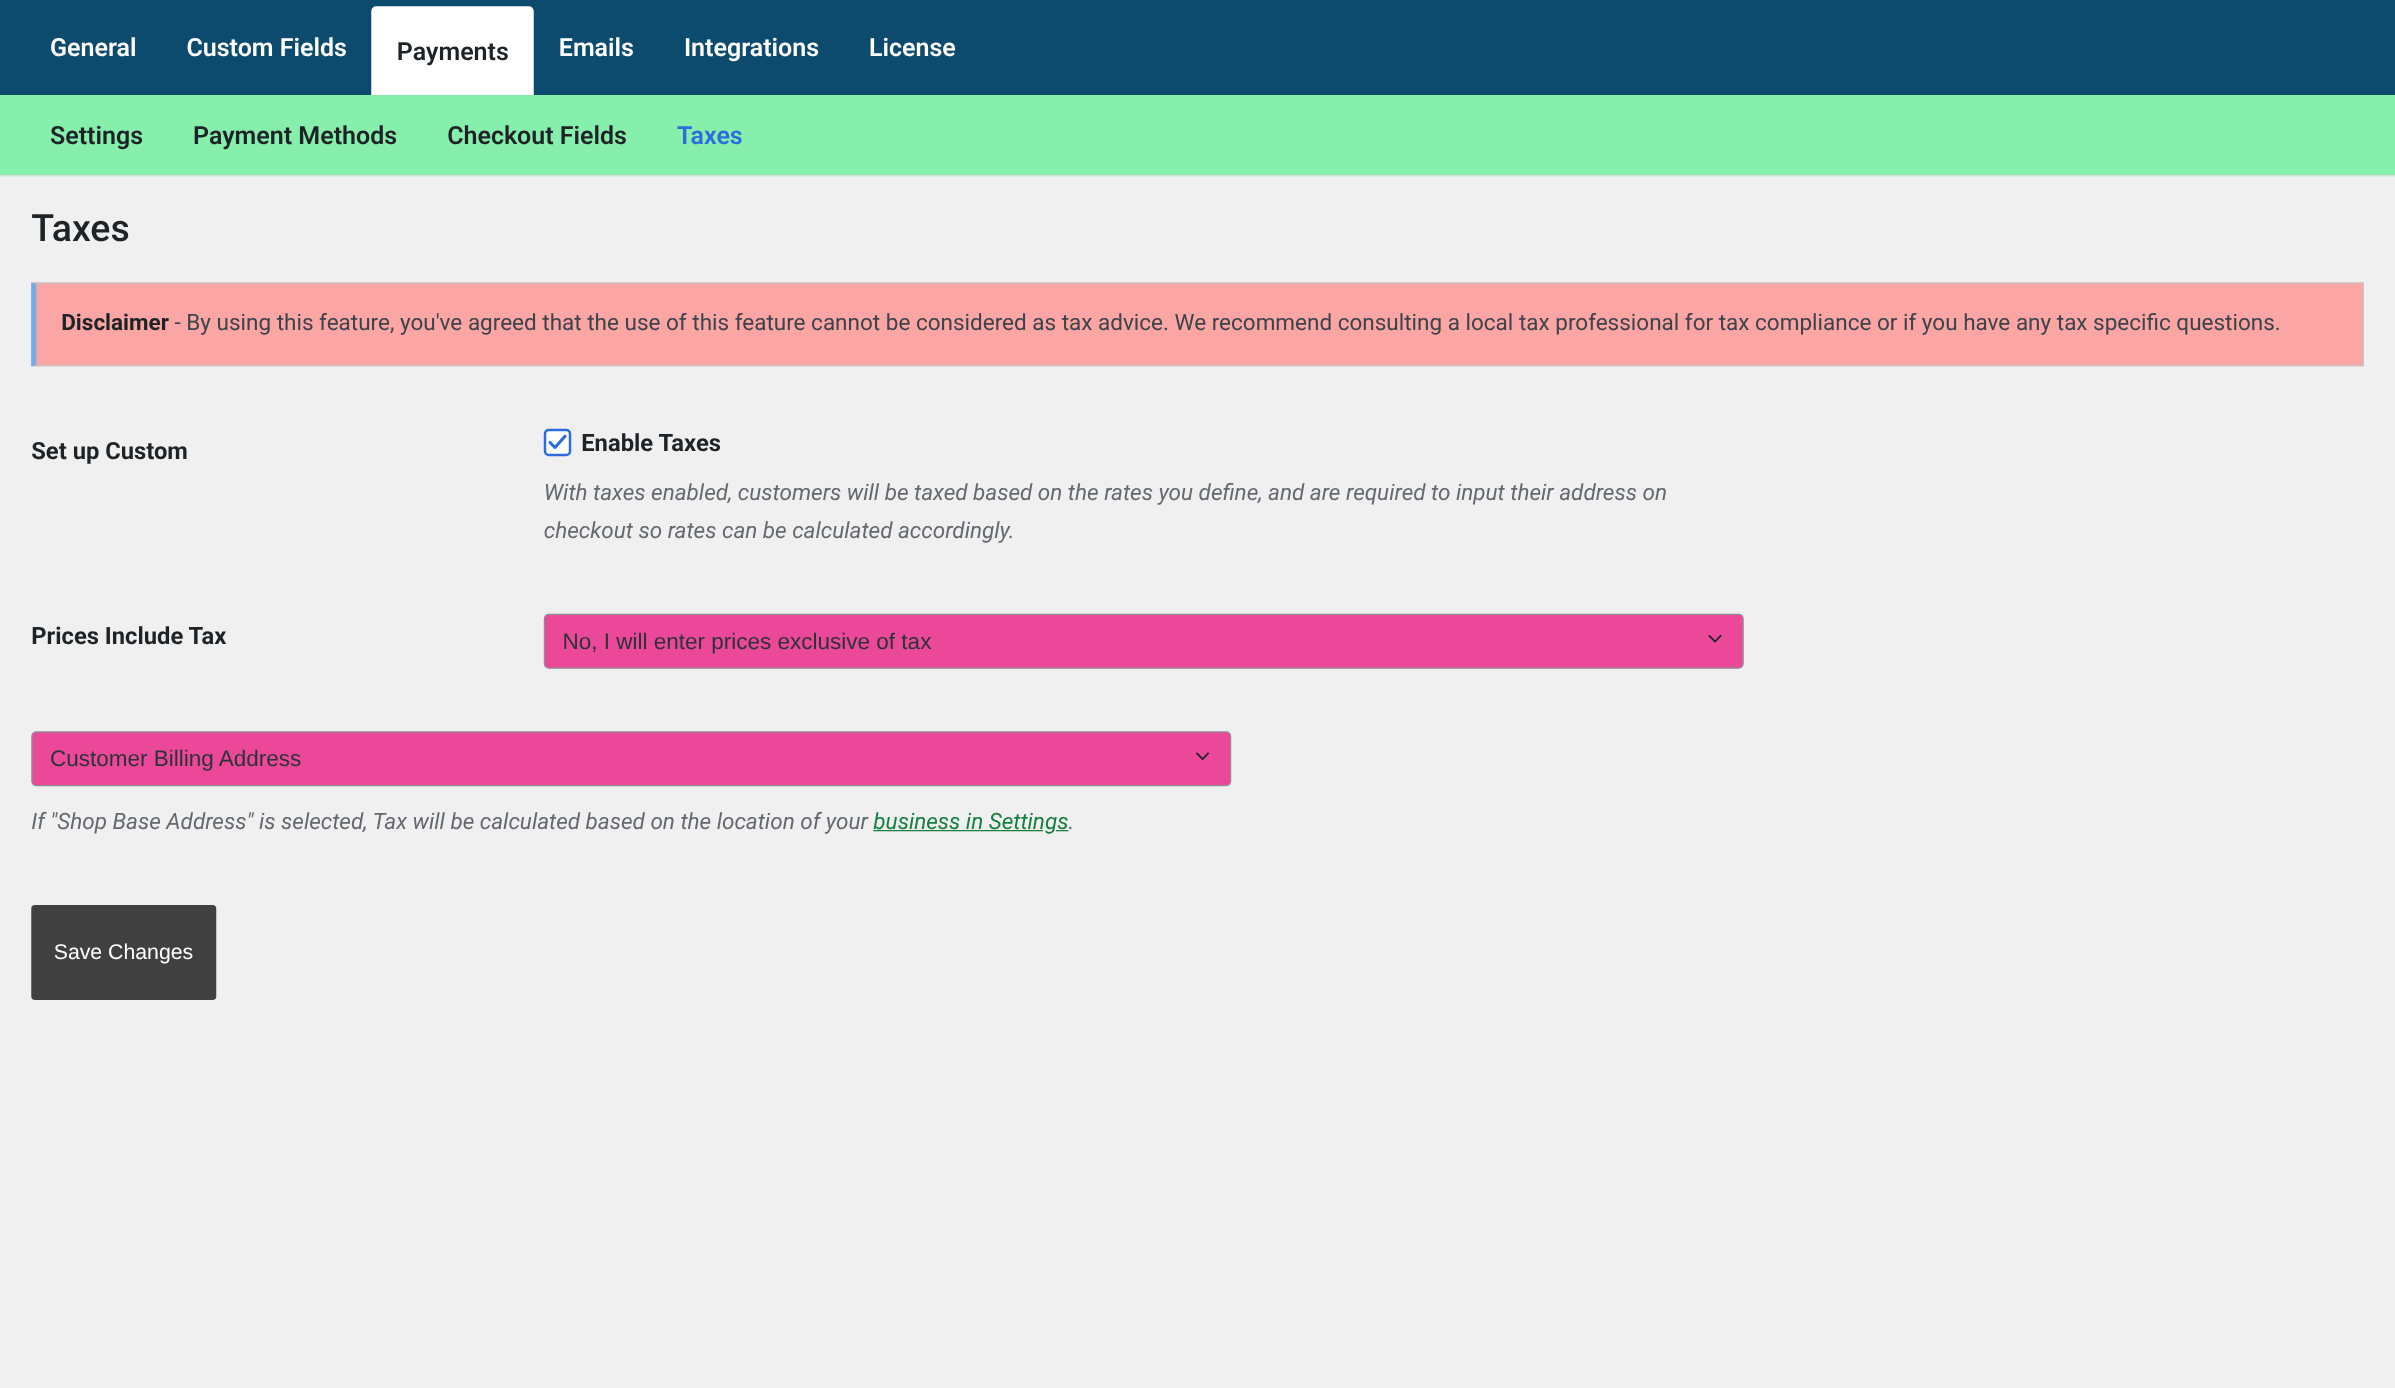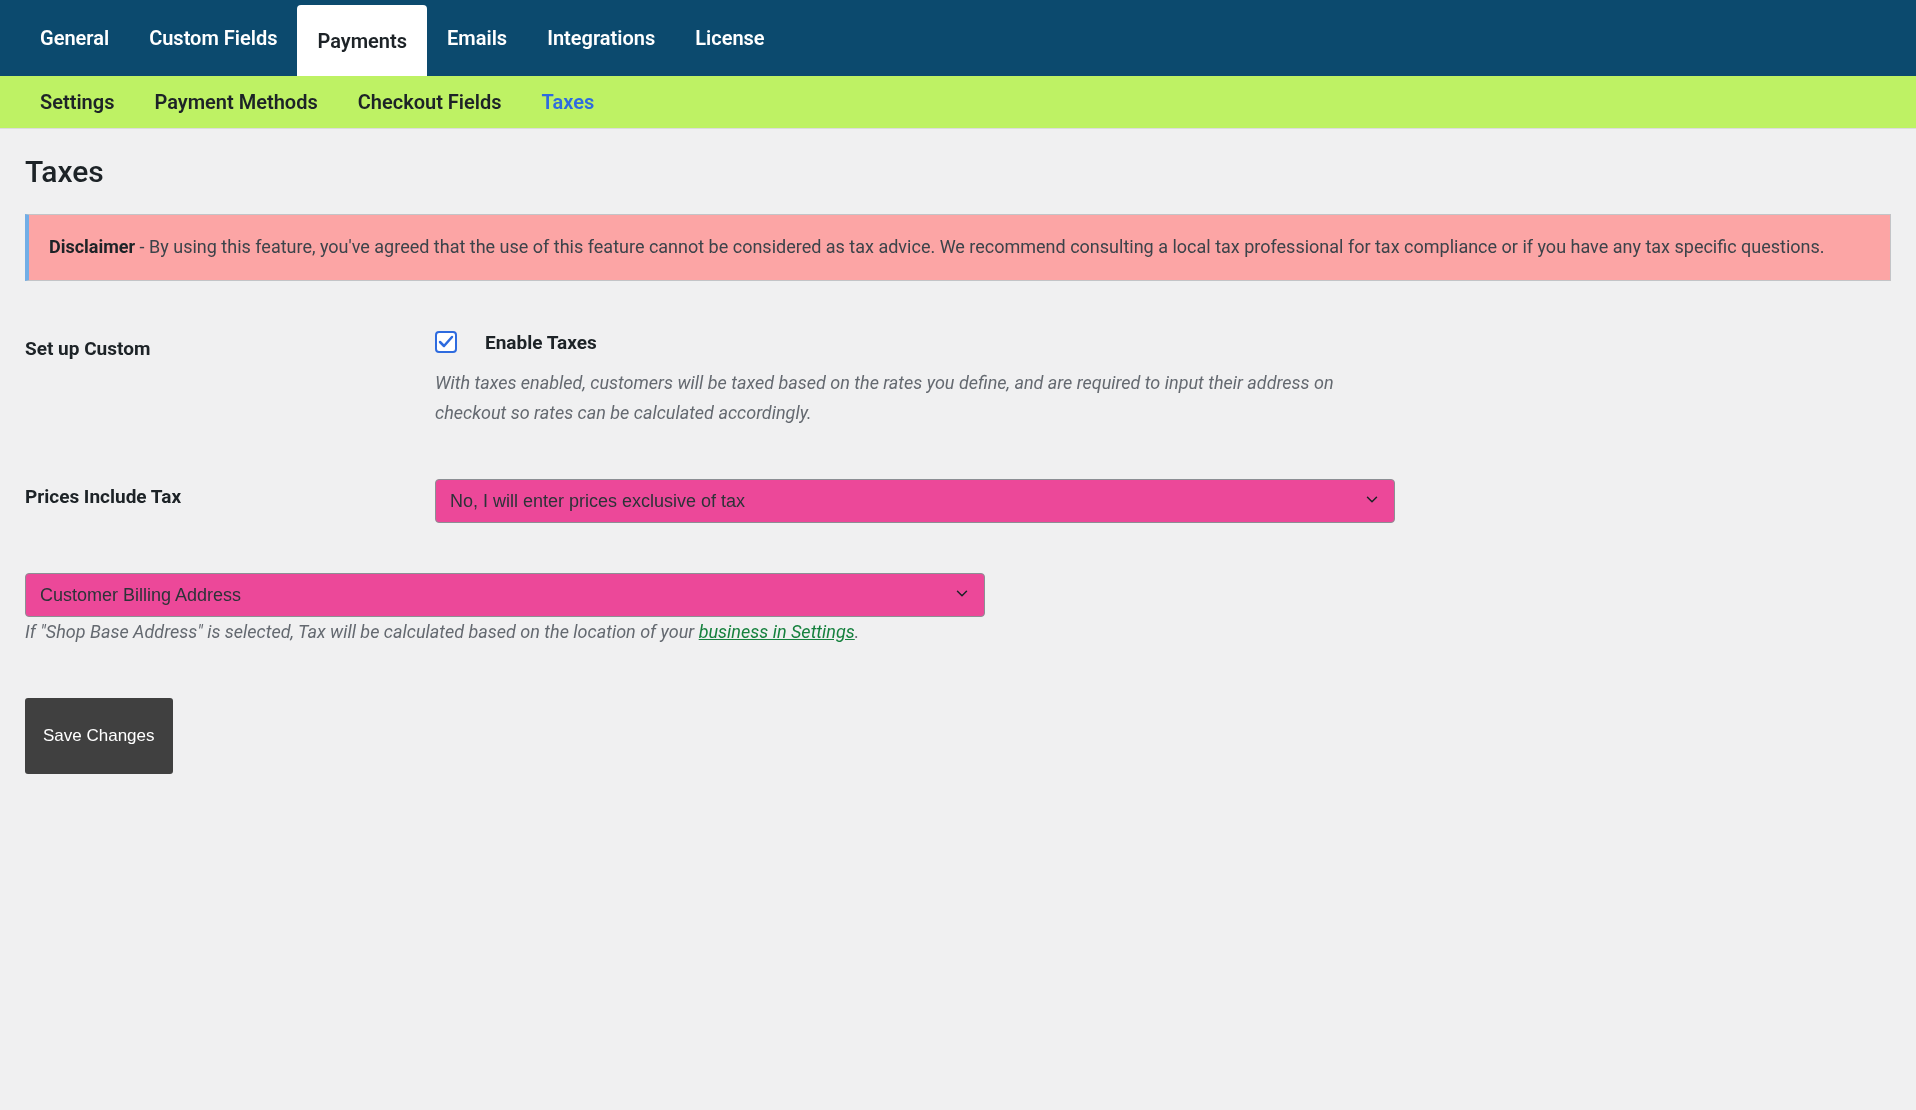--- a/index.html
+++ b/index.html
@@ -30,24 +30,24 @@
       cursor: pointer;
       white-space: nowrap;
     }
     .main-tab.active {
       background: #fff;
       color: #1d2327;
       border-radius: 4px 4px 0 0;
       margin-top: 5px;
     }
     .sub-tabs {
-      background: #bef264;
-      display: flex;
-      padding: 0 20px;
-      height: 53px;
+      background: #86efac;
+      display: flex;
+      padding: 0 20px;
+      height: 65px;
       align-items: center;
       border-bottom: 1px solid #dcdcde;
       text-align: center;
     }
     .sub-tab {
       padding: 0 20px;
       color: #1d2327;
       font-size: 20px;
       font-weight: 600;
       cursor: pointer;
@@ -94,21 +94,21 @@
       color: #1d2327;
       padding-top: 6px;
     }
     .form-field {
       flex: 1;
       max-width: 960px;
     }
     .checkbox-row {
       display: flex;
       align-items: center;
-      gap: 28px;
+      gap: 8px;
       margin-bottom: 14px;
     }
     .checkbox {
       width: 22px;
       height: 22px;
       border: 2px solid #2e6bdf;
       border-radius: 4px;
       display: flex;
       align-items: center;
       justify-content: center;
@@ -166,20 +166,21 @@
       background: #404040;
       color: #fff;
       border: none;
       padding: 28px 18px;
       font-size: 17px;
       font-weight: 400;
       border-radius: 3px;
       cursor: pointer;
     }
     .field-with-desc .select-wrapper {
+      margin-bottom: 14px;
     }
   </style>
 </head>
 <body>
 
 <div class="main-tabs">
   <div class="main-tab">General</div>
   <div class="main-tab">Custom Fields</div>
   <div class="main-tab active">Payments</div>
   <div class="main-tab">Emails</div>

